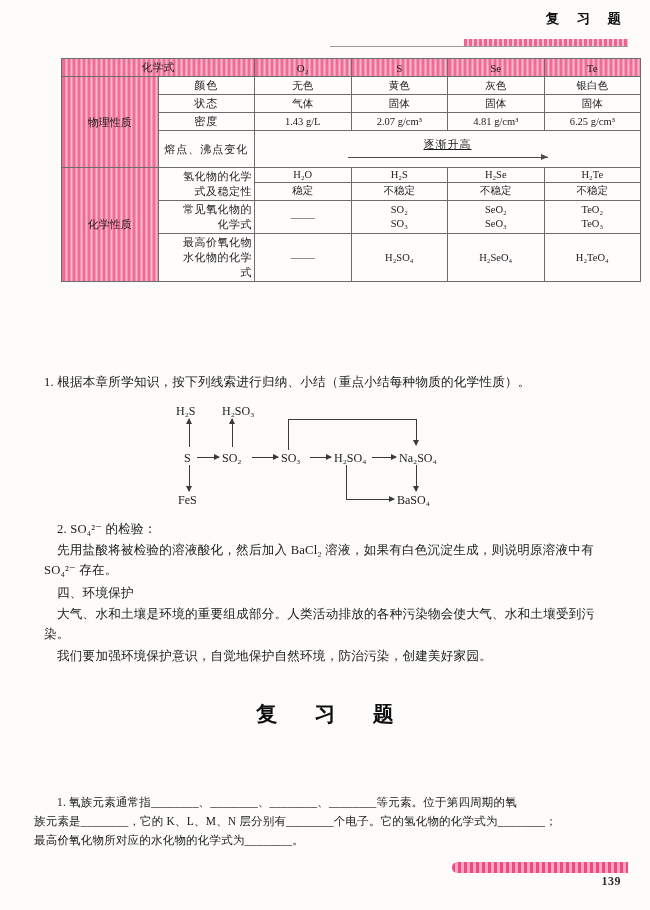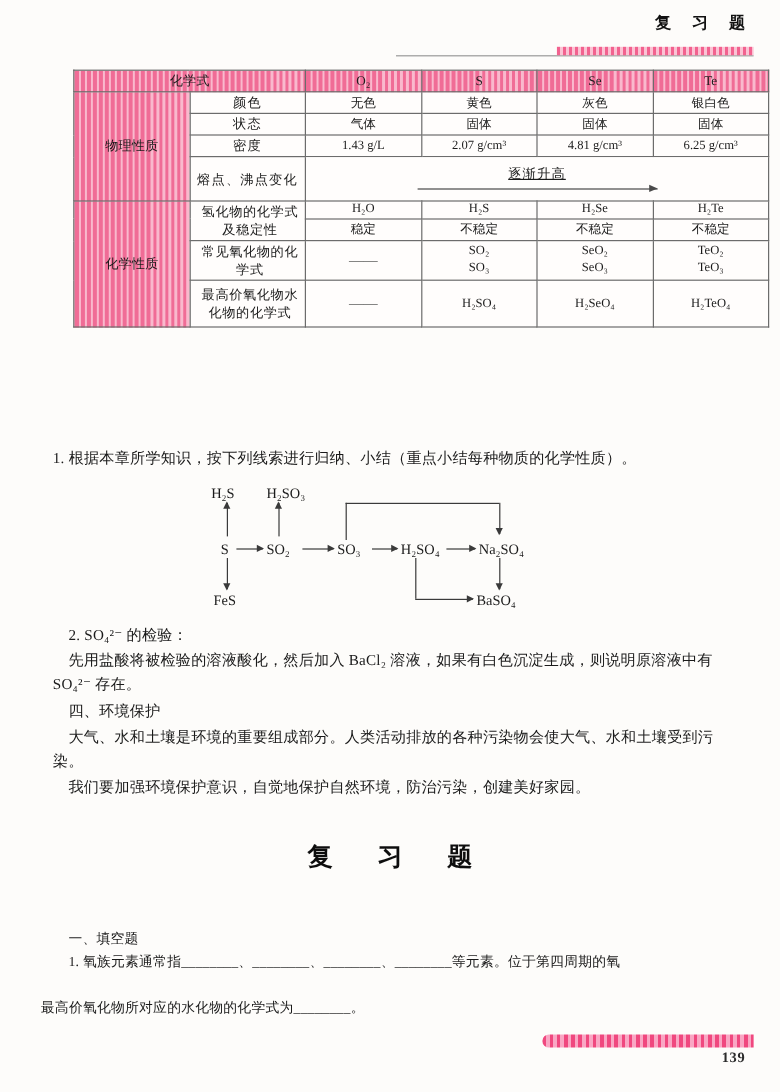--- a/index.html
+++ b/index.html
@@ -101,22 +101,22 @@
     letter-spacing: 0px;
   }
   .rowname {
     text-align: center;
     font-size: 11px;
     width: 165px;
     letter-spacing: 1px;
     margin-left: 32px;
   }
   .rowname.left {
-    text-align: center;
-    padding-left: 6px;
+    text-align: right;
+    padding-left: 18px;
     letter-spacing: 0.5px;
   }
   .datacell { font-size: 10.5px; }
   .stack { line-height: 1.35; }
   .dash {
     letter-spacing: 0;
     font-size: 12px;
     color: #555;
   }
   .trend-cell {
@@ -389,20 +389,20 @@
 
   <div class="body-text indent2" style="top:519px">2. SO₄²⁻ 的检验：</div>
   <div class="body-text indent2" style="top:540px">先用盐酸将被检验的溶液酸化，然后加入 BaCl₂ 溶液，如果有白色沉淀生成，则说明原溶液中有 SO₄²⁻ 存在。</div>
 
   <div class="body-text indent2" style="top:583px">四、环境保护</div>
   <div class="body-text indent2" style="top:646px">我们要加强环境保护意识，自觉地保护自然环境，防治污染，创建美好家园。</div>
   <div class="body-text indent2" style="top:604px">大气、水和土壤是环境的重要组成部分。人类活动排放的各种污染物会使大气、水和土壤受到污染。</div>
 
   <div class="section-heading">复 习 题</div>
 
-  <div class="body-text indent2" style="top:774px; font-size:11.5px">一、填空题</div>
   <div class="body-text indent2" style="top:793px; font-size:11.5px">1. 氧族元素通常指________、________、________、________等元素。位于第四周期的氧</div>
+  <div class="body-text" style="top:812px; left:34px; width:584px; font-size:11.5px">族元素是________，它的 K、L、M、N 层分别有________个电子。它的氢化物的化学式为________；</div>
   <div class="body-text" style="top:831px; left:34px; width:584px; font-size:11.5px">最高价氧化物所对应的水化物的化学式为________。</div>
 
   <div class="footer-bar"></div>
   <div class="page-number">139</div>
 
 </div>
 
 </body></html>

